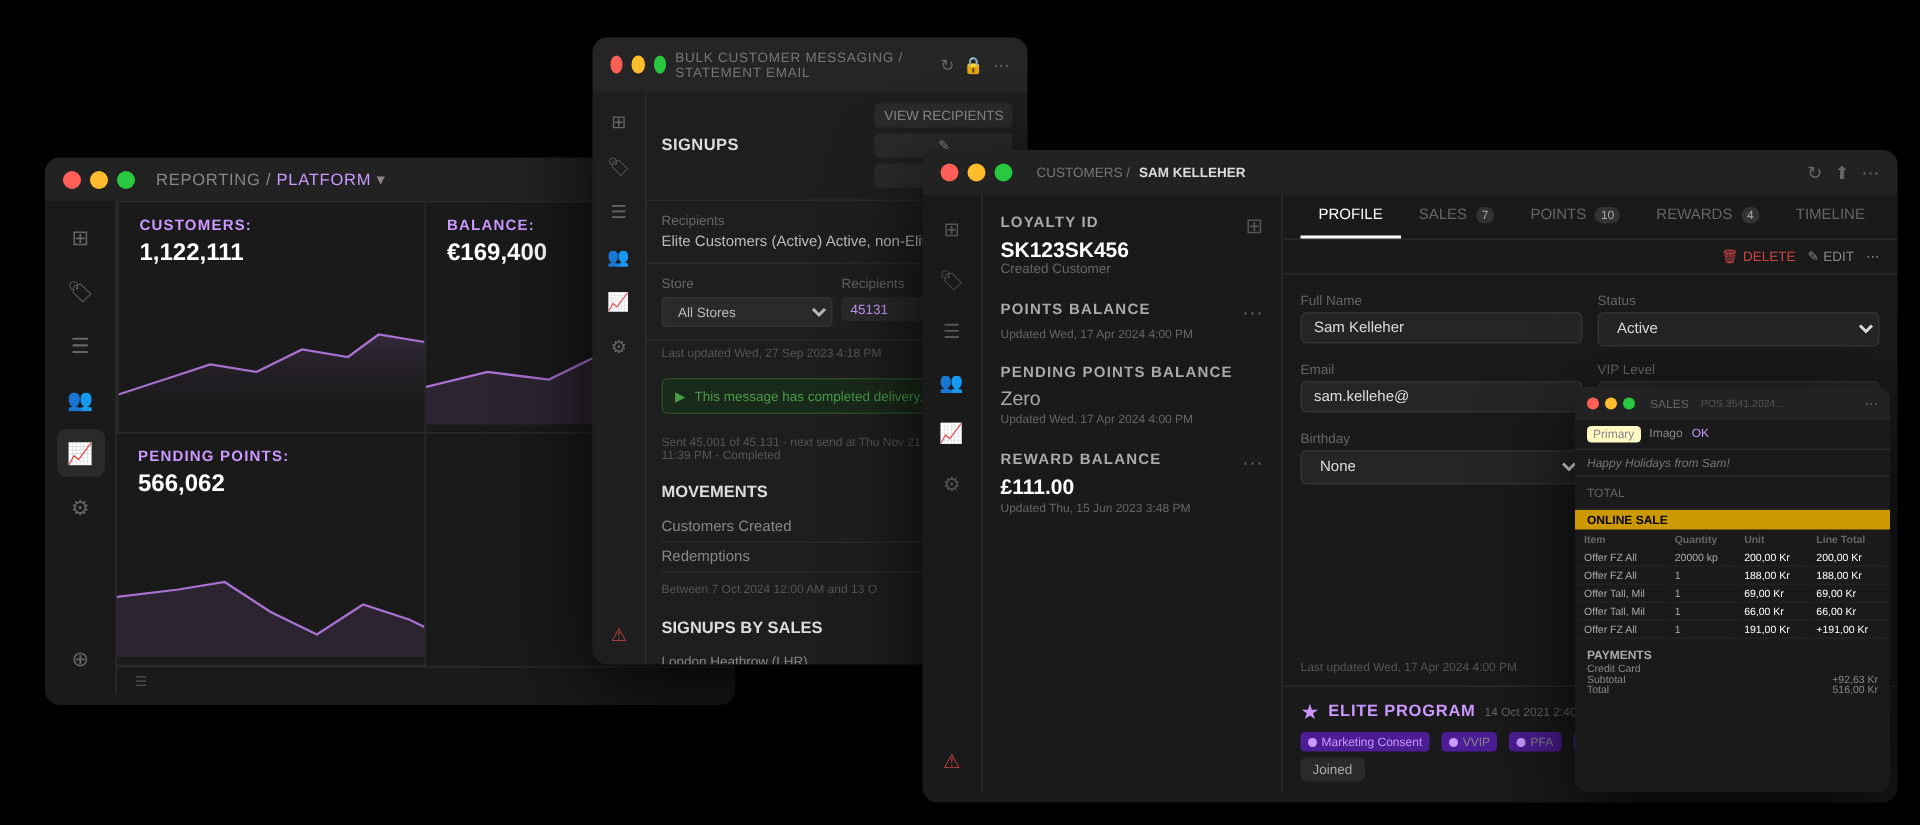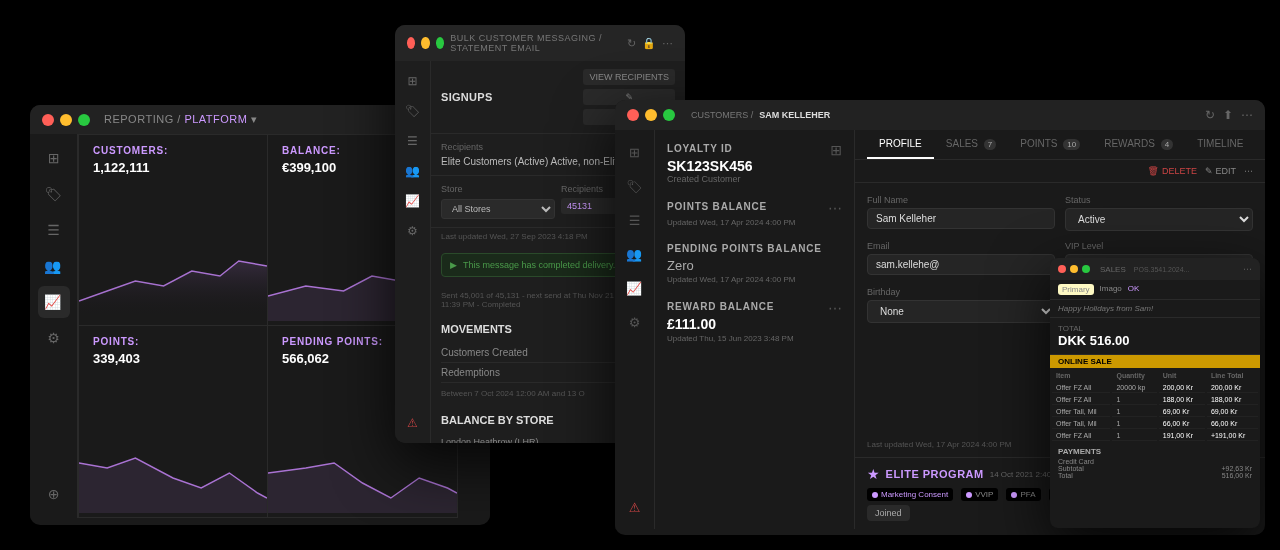--- a/index.html
+++ b/index.html
@@ -29,21 +29,21 @@
     .traffic-light { width: 12px; height: 12px; border-radius: 50%; cursor: pointer; }
     .tl-red { background: #ff5f57; }
     .tl-yellow { background: #ffbd2e; }
     .tl-green { background: #28c840; }
 
     
     .win-reporting {
       left: 30px;
       top: 105px;
       width: 460px;
-      height: 420px;
+      height: 365px;
       background: #1a1a1a;
       z-index: 1;
     }
     .win-reporting .window-titlebar { background: #222; }
     .win-reporting .titlebar-text {
       color: #888;
       font-size: 11px;
       margin-left: 8px;
       letter-spacing: 0.5px;
     }
@@ -63,36 +63,36 @@
     .sidebar-icon {
       width: 32px; height: 32px;
       display: flex; align-items: center; justify-content: center;
       border-radius: 6px;
       color: #666;
       font-size: 14px;
       cursor: pointer;
     }
     .sidebar-icon.active { background: #2a2a2a; color: #cc99ff; }
 
-    .main-area { flex: 1; display: flex; flex-direction: row; background: #1a1a1a; }
+    .main-area { flex: 1; display: flex; flex-direction: column; background: #1a1a1a; }
 
     .stats-grid {
       display: grid;
       grid-template-columns: 1fr 1fr;
       grid-template-rows: 1fr 1fr;
       flex: 1;
     }
     .stat-card {
       border: 1px solid #2a2a2a;
       padding: 10px 14px;
       position: relative;
       overflow: hidden;
     }
     .stat-label { color: #cc99ff; font-size: 10px; font-weight: 700; letter-spacing: 0.8px; margin-bottom: 4px; }
-    .stat-value { color: #fff; font-size: 13px; font-weight: 600; }
+    .stat-value { color: #fff; font-size: 16px; font-weight: 600; }
     .stat-chart { position: absolute; bottom: 0; left: 0; right: 0; }
 
     
     svg { overflow: visible; }
 
     
     .win-bulk {
       left: 395px;
       top: 25px;
       width: 290px;
@@ -291,21 +291,21 @@
       border-top: 1px solid #2a2a2a;
     }
     .elite-header { display: flex; align-items: center; gap: 6px; }
     .elite-icon { color: #cc99ff; font-size: 14px; }
     .elite-title { color: #cc99ff; font-size: 11px; font-weight: 700; letter-spacing: 0.5px; }
     .elite-date { color: #666; font-size: 8px; }
 
     .consent-row { display: flex; gap: 8px; margin-top: 6px; flex-wrap: wrap; }
     .consent-badge {
       font-size: 8px; padding: 2px 5px; border-radius: 3px;
-      background: #000000; color: #888; display: flex; align-items: center; gap: 3px;
+      background: #4c1d95; color: #888; display: flex; align-items: center; gap: 3px;
     }
     .consent-badge.active { color: #cc99ff; }
     .consent-dot { width: 6px; height: 6px; border-radius: 50%; background: #555; }
     .consent-dot.active { background: #cc99ff; }
 
     .joined-badge {
       background: #2a2a2a; color: #aaa; font-size: 9px;
       padding: 3px 8px; border-radius: 4px; display: inline-block; margin-top: 4px;
     }
 
@@ -383,39 +383,29 @@
                   <stop offset="0%" stop-color="#cc88ff"></stop>
                   <stop offset="100%" stop-color="transparent"></stop>
                 </linearGradient>
               </defs>
             </svg>
           </div>
         </div>
 
         <div class="stat-card" style="border-left:none;">
           <div class="stat-label">BALANCE:</div>
-          <div class="stat-value">€399,100</div>
+          <div class="stat-value">€169,400</div>
           <div class="stat-chart">
             <svg width="100%" height="80" viewBox="0 0 200 80" preserveAspectRatio="none">
               <polyline points="0,55 40,45 80,50 110,35 140,40 170,25 200,30" fill="none" stroke="#cc88ff" stroke-width="1.5" opacity="0.8"></polyline>
               <polyline points="0,55 40,45 80,50 110,35 140,40 170,25 200,30 200,80 0,80" fill="#cc88ff" opacity="0.1"></polyline>
             </svg>
           </div>
         </div>
 
-        <div class="stat-card" style="border-top:none;">
-          <div class="stat-label">POINTS:</div>
-          <div class="stat-value">339,403</div>
-          <div class="stat-chart">
-            <svg width="100%" height="80" viewBox="0 0 200 80" preserveAspectRatio="none">
-              <polyline points="0,30 30,35 60,25 100,45 130,55 160,40 190,60 200,65" fill="none" stroke="#cc88ff" stroke-width="1.5" opacity="0.8"></polyline>
-              <polyline points="0,30 30,35 60,25 100,45 130,55 160,40 190,60 200,65 200,80 0,80" fill="#cc88ff" opacity="0.1"></polyline>
-            </svg>
-          </div>
-        </div>
 
         <div class="stat-card" style="border-top:none; border-left:none;">
           <div class="stat-label">PENDING POINTS:</div>
           <div class="stat-value">566,062</div>
           <div class="stat-chart">
             <svg width="100%" height="80" viewBox="0 0 200 80" preserveAspectRatio="none">
               <polyline points="0,40 40,35 70,30 100,50 130,65 160,45 190,55 200,60" fill="none" stroke="#cc88ff" stroke-width="1.5" opacity="0.8"></polyline>
               <polyline points="0,40 40,35 70,30 100,50 130,65 160,45 190,55 200,60 200,80 0,80" fill="#cc88ff" opacity="0.1"></polyline>
             </svg>
           </div>
@@ -493,21 +483,21 @@
       <div class="delivery-info">Sent 45,001 of 45,131 - next send at Thu Nov 21 next send 2024 11:39 PM - Completed</div>
 
       <div class="movements-section">
         <div class="movements-title">MOVEMENTS</div>
         <div class="movement-item">Customers Created</div>
         <div class="movement-item">Redemptions</div>
         <div class="movements-footer">Between 7 Oct 2024 12:00 AM and 13 O</div>
       </div>
 
       <div class="signups-section">
-        <div class="signups-title">BALANCE BY STORE</div>
+        <div class="signups-title">SIGNUPS BY SALES</div>
         <div class="signup-row">
           <span class="signup-store">London Heathrow (LHR)</span>
           <span class="signup-count"></span>
         </div>
         <div class="signup-row">
           <span class="signup-store">London City (LCY)</span>
           <span class="signup-count"></span>
         </div>
         <div class="signup-row">
           <span class="signup-store">Sao Paulo (GRU)</span>
@@ -704,21 +694,20 @@
   <div style="padding:4px 8px; font-size:8px; color:#666; border-bottom:1px solid #2a2a2a; display:flex; gap:6px; flex-wrap:wrap;">
     <span style="background:#fef9c3; padding:1px 4px; border-radius:3px; color:#888;">Primary</span>
     <span style="color:#888;">Imago</span>
     <span style="color:#cc99ff;">OK</span>
   </div>
 
   <div style="padding:4px 8px; font-size:8px; color:#777; border-bottom:1px solid #2a2a2a; font-style:italic;">Happy Holidays from Sam!</div>
 
   <div class="sales-total-section">
     <div class="sales-total-label">TOTAL</div>
-    <div class="sales-total-value">DKK 516.00</div>
   </div>
 
   <div class="online-sale-header">ONLINE SALE</div>
 
   <table class="sales-table">
     <thead>
       <tr>
         <th>Item</th>
         <th>Quantity</th>
         <th>Unit</th>

